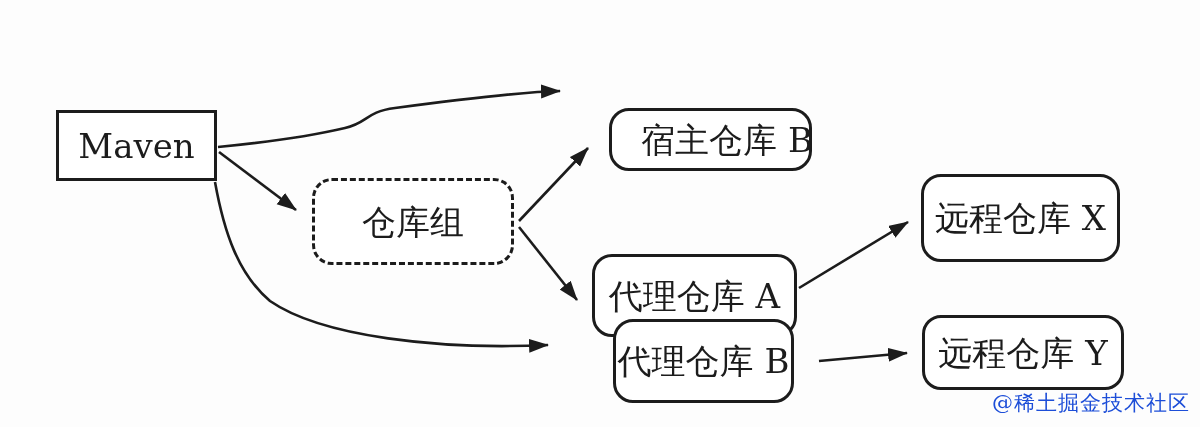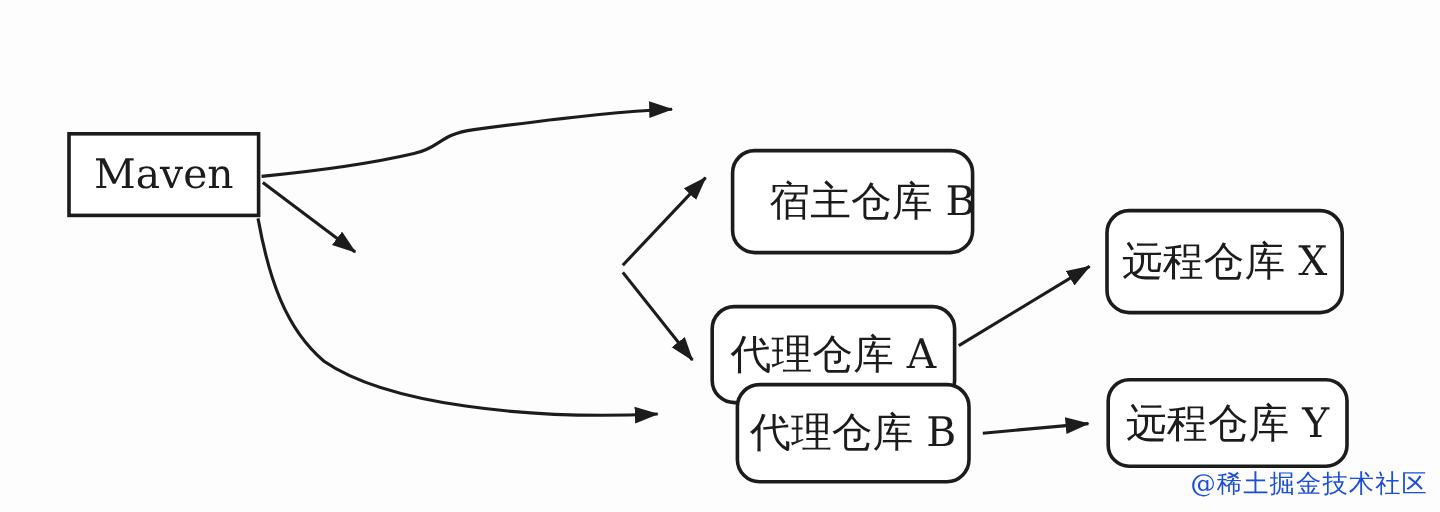--- a/index.html
+++ b/index.html
@@ -30,23 +30,23 @@
     font-size: 34px;
     white-space: nowrap;
     line-height: 1;
   }
   .rounded { border-radius: 20px; }
   .dashed  { border-style: dashed; border-radius: 20px; }
 
   .node-maven      { left: 56px;  top: 110px; width: 161px; height: 71px; }
   .node-repo-group { left: 312px; top: 178px; width: 202px; height: 87px; }
   .node-hosted-a   { left: 592px; top: 42px;  width: 205px; height: 81px; }
-  .node-hosted-b   { left: 609px; top: 124px; width: 203px; height: 88px; padding-left: 33px; }
+  .node-hosted-b   { left: 609px; top: 108px; width: 203px; height: 63px; padding-left: 33px; }
   .node-proxy-a    { left: 592px; top: 254px; width: 205px; height: 83px; }
-  .node-proxy-b    { left: 613px; top: 319px; width: 196px; height: 84px; text-align: right; }
+  .node-proxy-b    { left: 613px; top: 319px; width: 181px; height: 84px; text-align: right; }
   .node-remote-x   { left: 921px; top: 174px; width: 199px; height: 88px; }
   .node-remote-y   { left: 922px; top: 315px; width: 202px; height: 75px; border-radius: 19px; }
 
   .watermark {
     position: absolute;
     right: 10px; bottom: 10px;
     font-size: 21px;
     color: #1d4ed8;
     letter-spacing: 1px;
     font-family: "DejaVu Serif", "Liberation Serif", serif;
@@ -71,20 +71,23 @@
       <path d="M 519 227 L 577 300" marker-end="url(#arrow)"></path>
       <path d="M 799 288 L 908 222" marker-end="url(#arrow)"></path>
       <path d="M 819 361 L 907 353" marker-end="url(#arrow)"></path>
     </g>
   </svg>
 
   <div class="node node-maven">
     <span>Maven</span>
   </div>
 
+  <div class="node dashed node-repo-group">
+    <span>仓库组</span>
+  </div>
 
 
   <div class="node rounded node-hosted-b">
     <span>宿主仓库 B</span>
   </div>
 
   <div class="node rounded node-proxy-a">
     <span>代理仓库 A</span>
   </div>
 

